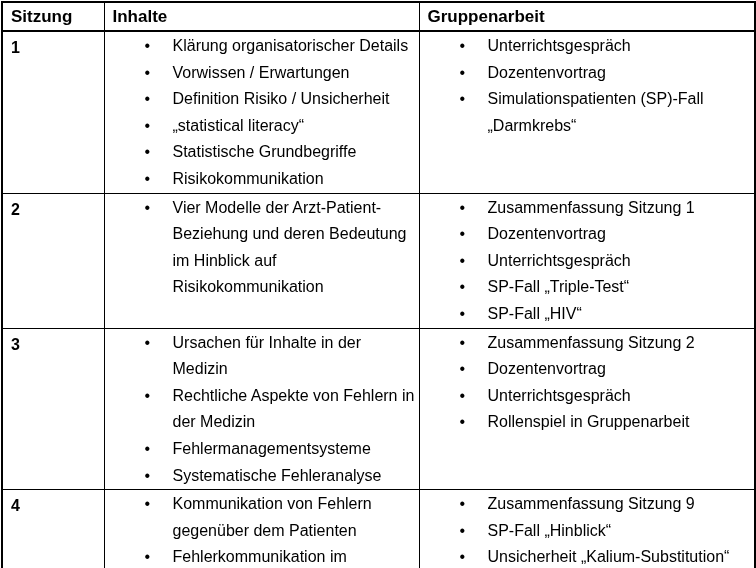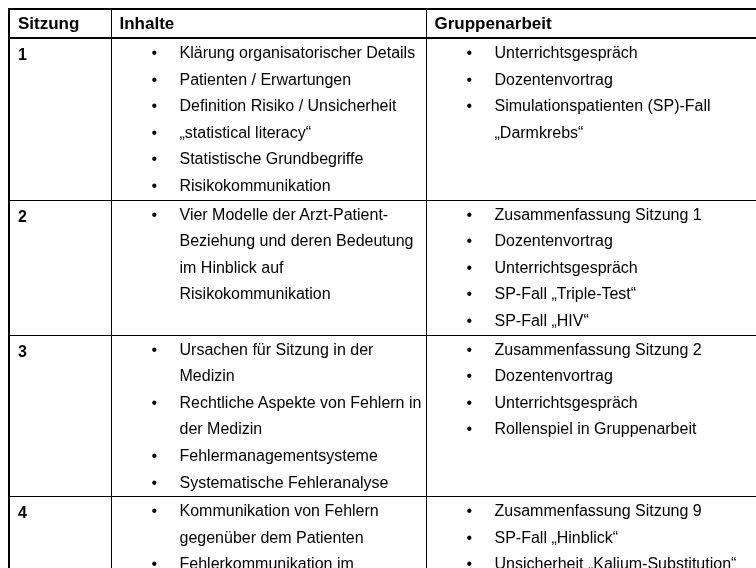--- a/index.html
+++ b/index.html
@@ -7,21 +7,21 @@
     padding: 0;
     background: #ffffff;
     font-family: "Liberation Sans", "DejaVu Sans", sans-serif;
     color: #000000;
   }
   .page {
     width: 756px;
     height: 568px;
     background: #ffffff;
     box-sizing: border-box;
-    padding: 8px;
+    padding: 1px;
     overflow: hidden;
   }
   table.curriculum {
     border-collapse: collapse;
     table-layout: fixed;
     width: 753px;
     border: 2px solid #000000;
   }
   th, td {
     border: 1.5px solid #000000;
@@ -83,21 +83,21 @@
         <th>Gruppenarbeit</th>
       </tr>
     </thead>
     <tbody>
   <tr>
     <td class="session-cell">1</td>
     <td class="list-cell">
       <ul class="bullet-list">
   <li><span class="bullet">•</span><span>Klärung organisatorischer Details</span></li>
 
-  <li><span class="bullet">•</span><span>Patienten / Erwartungen</span></li>
+  <li><span class="bullet">•</span><span>Vorwissen / Erwartungen</span></li>
 
   <li><span class="bullet">•</span><span>Definition Risiko / Unsicherheit</span></li>
 
   <li><span class="bullet">•</span><span>„statistical literacy“</span></li>
 
   <li><span class="bullet">•</span><span>Statistische Grundbegriffe</span></li>
 
   <li><span class="bullet">•</span><span>Risikokommunikation</span></li>
 </ul>
     </td>
@@ -131,21 +131,21 @@
 
   <li><span class="bullet">•</span><span>SP-Fall „HIV“</span></li>
 </ul>
     </td>
   </tr>
 
   <tr>
     <td class="session-cell">3</td>
     <td class="list-cell">
       <ul class="bullet-list">
-  <li><span class="bullet">•</span><span>Ursachen für Sitzung in der Medizin</span></li>
+  <li><span class="bullet">•</span><span>Ursachen für Inhalte in der Medizin</span></li>
 
   <li><span class="bullet">•</span><span>Rechtliche Aspekte von Fehlern in der Medizin</span></li>
 
   <li><span class="bullet">•</span><span>Fehlermanagementsysteme</span></li>
 
   <li><span class="bullet">•</span><span>Systematische Fehleranalyse</span></li>
 </ul>
     </td>
     <td class="list-cell">
       <ul class="bullet-list">

